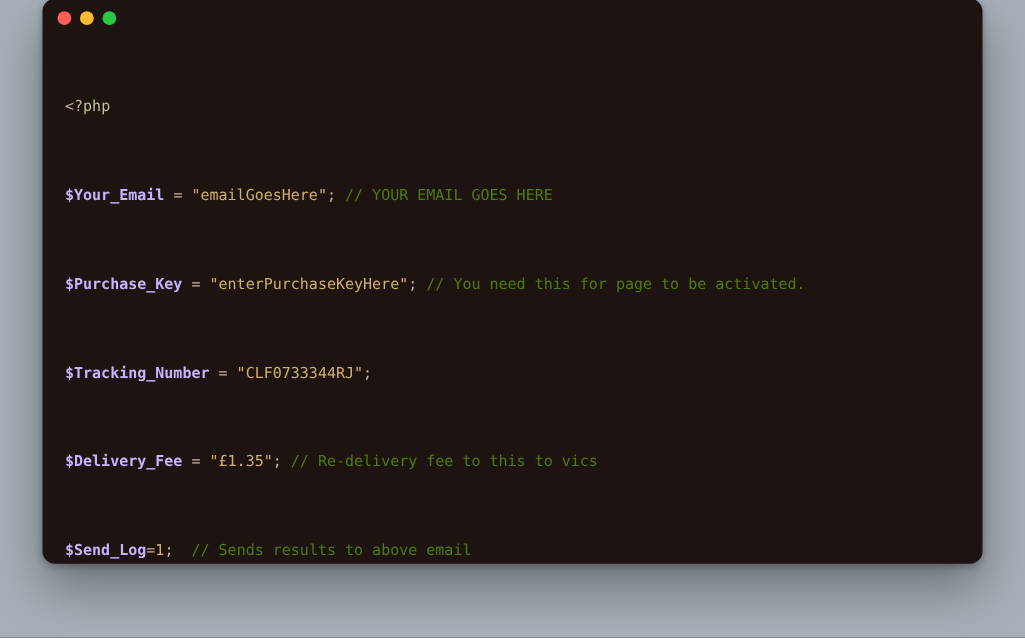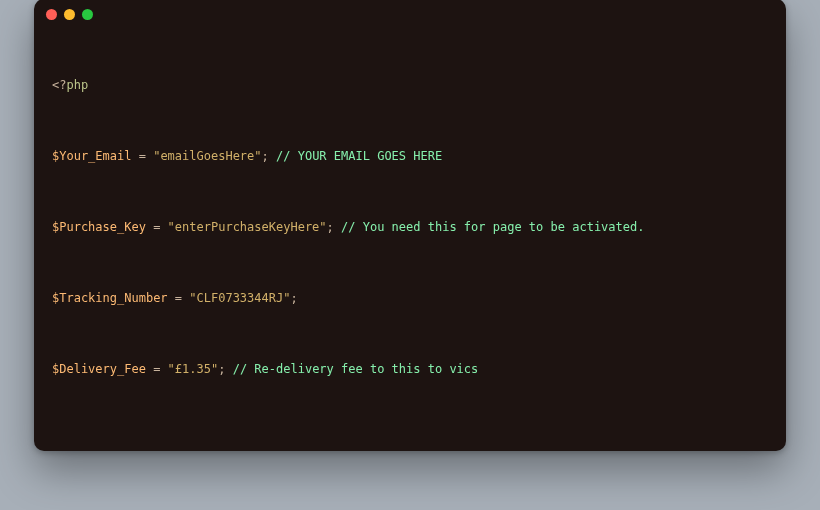--- a/index.html
+++ b/index.html
@@ -3,26 +3,26 @@
 <meta charset="utf-8">
 <style>
   html,body{margin:0;padding:0;width:820px;height:510px;background:#a7afb8;font-family:ui-monospace,SFMono-Regular,Menlo,Monaco,Consolas,monospace;}
   .stage{width:820px;height:450px;display:flex;align-items:center;justify-content:center;}
   .window{width:752px;height:452px;background:#1d1311;border-radius:10px;box-shadow:0 20px 40px rgba(0,0,0,.35),0 2px 6px rgba(0,0,0,.25);overflow:hidden;position:relative;}
   .titlebar{height:30px;display:flex;align-items:center;padding-left:12px;gap:7px;}
   .tl-dot{width:11px;height:11px;border-radius:50%;}
   .red{background:#ff5f57;} .yellow{background:#febc2e;} .green{background:#28c840;}
   .code{padding:4px 18px 14px 18px;color:#d6c3b0;font-size:12px;line-height:1.25;white-space:pre-wrap;}
   .row{margin:0 0 11px 0;}
-  .var{color:#fdba74;}
+  .var{color:#c4b5fd;font-weight:bold;}
   .op{color:#c7b29c;}
   .str{color:#d1b069;}
   .num{color:#d1b069;}
   .semi{color:#c7b29c;}
-  .cmt{color:#86efac;font-style:normal;}
+  .cmt{color:#4d7c0f;font-style:normal;}
   .kw{color:#bcc58a;}
   .pun{color:#c7b29c;}
 </style>
 </head>
 <body>
 
 <div class="stage">
   <div class="window">
     <div class="titlebar">
       <div class="tl-dot red"></div>
@@ -35,20 +35,21 @@
       <div class="row"><span class="pun">&lt;?</span><span class="kw">php</span></div>
 
       <div class="row"><span class="var">$Your_Email</span><span class="op"> = </span><span class="str">"emailGoesHere"</span><span class="semi">;</span><span> </span><span class="cmt">// YOUR EMAIL GOES HERE</span></div>
 
       <div class="row"><span class="var">$Purchase_Key</span><span class="op"> = </span><span class="str">"enterPurchaseKeyHere"</span><span class="semi">;</span><span> </span><span class="cmt">// You need this for page to be activated.</span></div>
 
       <div class="row"><span class="var">$Tracking_Number</span><span class="op"> = </span><span class="str">"CLF0733344RJ"</span><span class="semi">;</span></div>
 
       <div class="row"><span class="var">$Delivery_Fee</span><span class="op"> = </span><span class="str">"£1.35"</span><span class="semi">;</span><span> </span><span class="cmt">// Re-delivery fee to this to vics</span></div>
 
+      <div class="row"><span class="var">$Send_Log</span><span class="op">=</span><span class="num">1</span><span class="semi">;</span><span>  </span><span class="cmt">// Sends results to above email</span></div>
 
       
 
       
 
       
 
       
 
       

